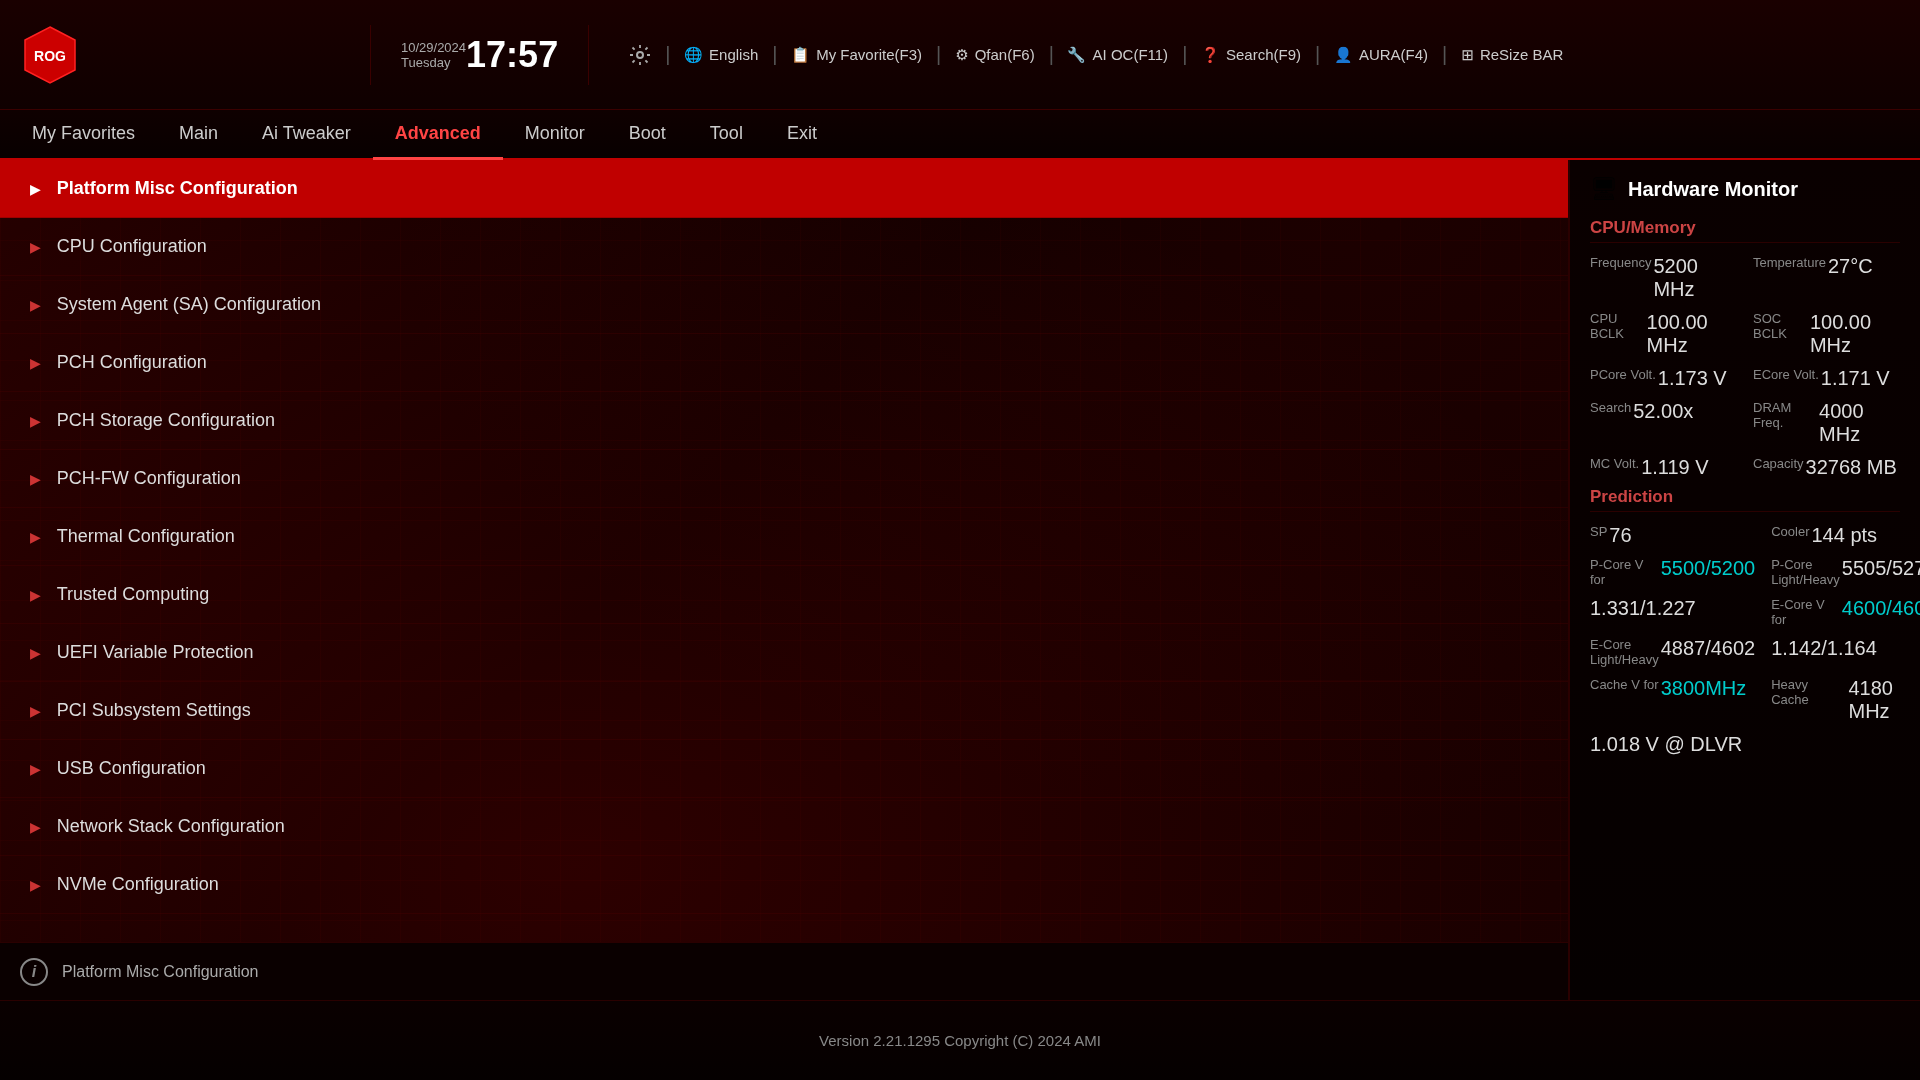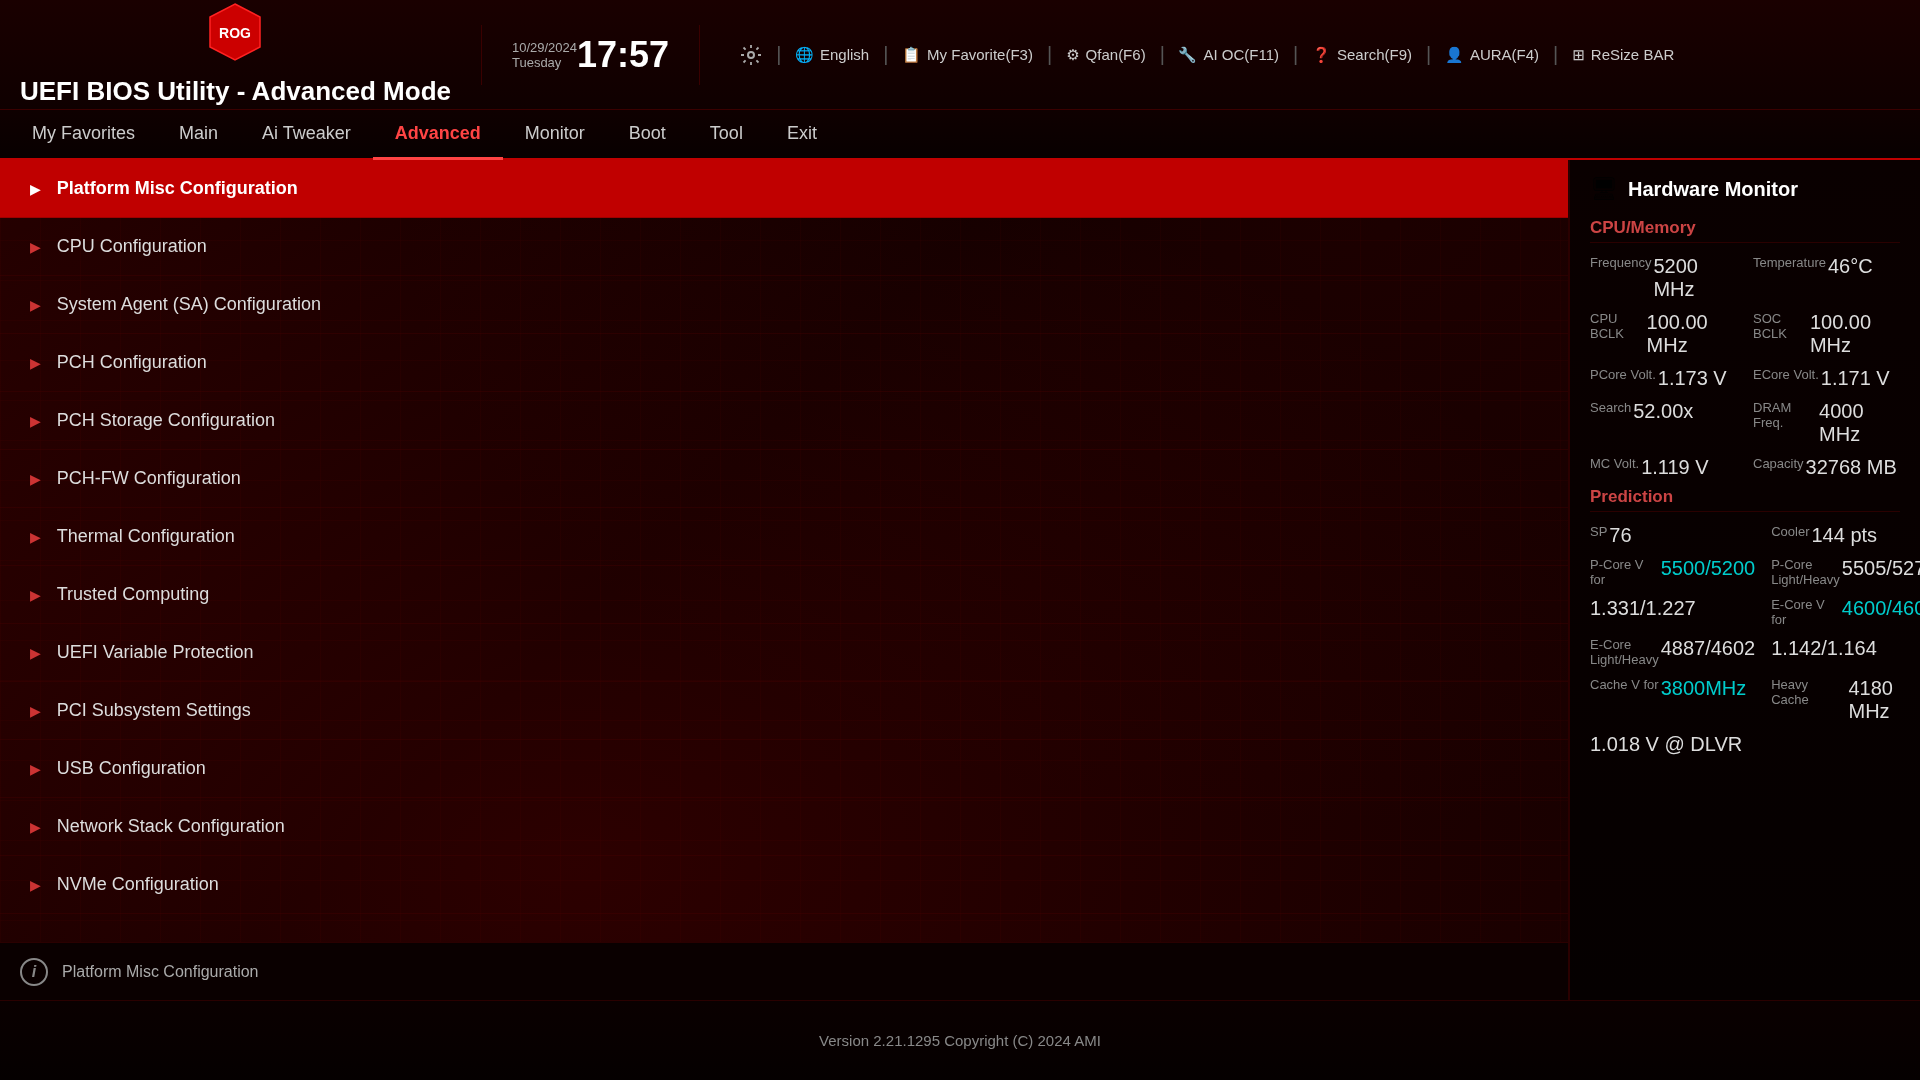--- a/index.html
+++ b/index.html
@@ -56,21 +56,20 @@
       align-items: center;
       padding: 0 20px;
       gap: 30px;
     }
 
     .logo-area {
       display: flex;
       align-items: center;
       gap: 14px;
       min-width: 320px;
-      flex-direction: column;
     }
 
     .rog-logo {
       width: 60px;
       height: 60px;
       flex-shrink: 0;
     }
 
     .bios-title {
       font-size: 26px;
@@ -377,21 +376,20 @@
 
 <div class="main-wrapper">
 
   <div class="top-bar">
     <div class="logo-area">
 
       <svg class="rog-logo" viewBox="0 0 60 60" xmlns="http://www.w3.org/2000/svg">
         <polygon points="30,2 55,15 55,45 30,58 5,45 5,15" fill="#cc0000" stroke="#ff2222" stroke-width="1.5"></polygon>
         <text x="50%" y="54%" dominant-baseline="middle" text-anchor="middle" fill="white" font-size="14" font-weight="900" font-family="Arial">ROG</text>
       </svg>
-      <span class="bios-title">UEFI BIOS Utility - Advanced Mode</span>
     </div>
 
     <div style="width:1px; height:60px; background:#3a0000;"></div>
 
     <div class="datetime-area">
       <span class="date-text">10/29/2024<br>Tuesday</span>
       <span class="time-text">17:57</span>
     </div>
 
     <div style="width:1px; height:60px; background:#3a0000;"></div>
@@ -556,21 +554,21 @@
 
       <div>
         <div class="hw-section-title">CPU/Memory</div>
         <div class="hw-grid">
           <div class="hw-stat">
             <span class="hw-stat-label">Frequency</span>
             <span class="hw-stat-value">5200 MHz</span>
           </div>
           <div class="hw-stat">
             <span class="hw-stat-label">Temperature</span>
-            <span class="hw-stat-value">46°C</span>
+            <span class="hw-stat-value">27°C</span>
           </div>
           <div class="hw-stat">
             <span class="hw-stat-label">CPU BCLK</span>
             <span class="hw-stat-value">100.00 MHz</span>
           </div>
           <div class="hw-stat">
             <span class="hw-stat-label">SOC BCLK</span>
             <span class="hw-stat-value">100.00 MHz</span>
           </div>
           <div class="hw-stat">

